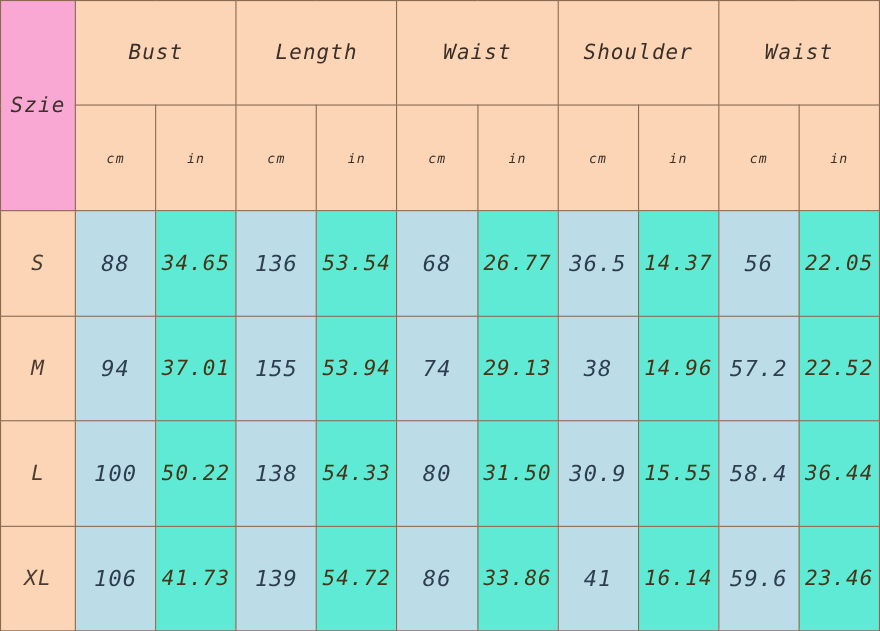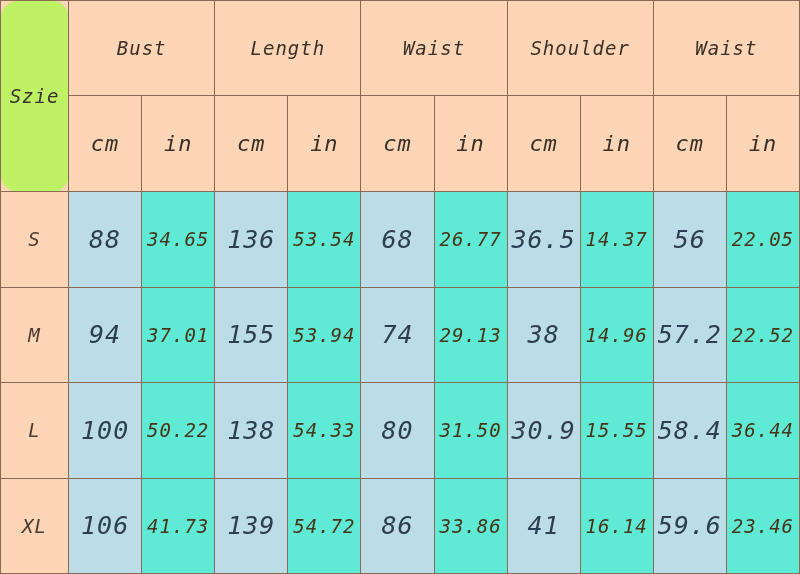--- a/index.html
+++ b/index.html
@@ -26,52 +26,51 @@
     border: 1px solid #8a6a52;
     text-align: center;
     vertical-align: middle;
     font-weight: normal;
     padding: 0;
     font-style: italic;
   }
 
   
   .hdr-size {
-    background: #bef264;
+    background: #f9a8d4;
     color: #3a3028;
     font-size: 19px;
     letter-spacing: 1px;
-    border-radius: 17px;
   }
   .hdr-group {
     background: #fbd5b5;
     color: #3a3028;
     font-size: 19px;
     letter-spacing: 1px;
     height: 94px;
   }
   .hdr-unit {
     background: #fbd5b5;
     color: #3a3028;
-    font-size: 22px;
+    font-size: 12px;
     letter-spacing: 1px;
     height: 95px;
   }
 
   
   .size-label {
     background: #fbd5b5;
     color: #4a3b30;
     font-size: 19px;
     letter-spacing: 1px;
   }
   .cell-cm {
     background: #bcdde7;
     color: #2d3d52;
-    font-size: 25px;
+    font-size: 20px;
     letter-spacing: 1px;
   }
   .cell-in {
     background: #5eead4;
     color: #4a3418;
     font-size: 19px;
     letter-spacing: 1px;
   }
 
   .data-row { height: 95px; }

